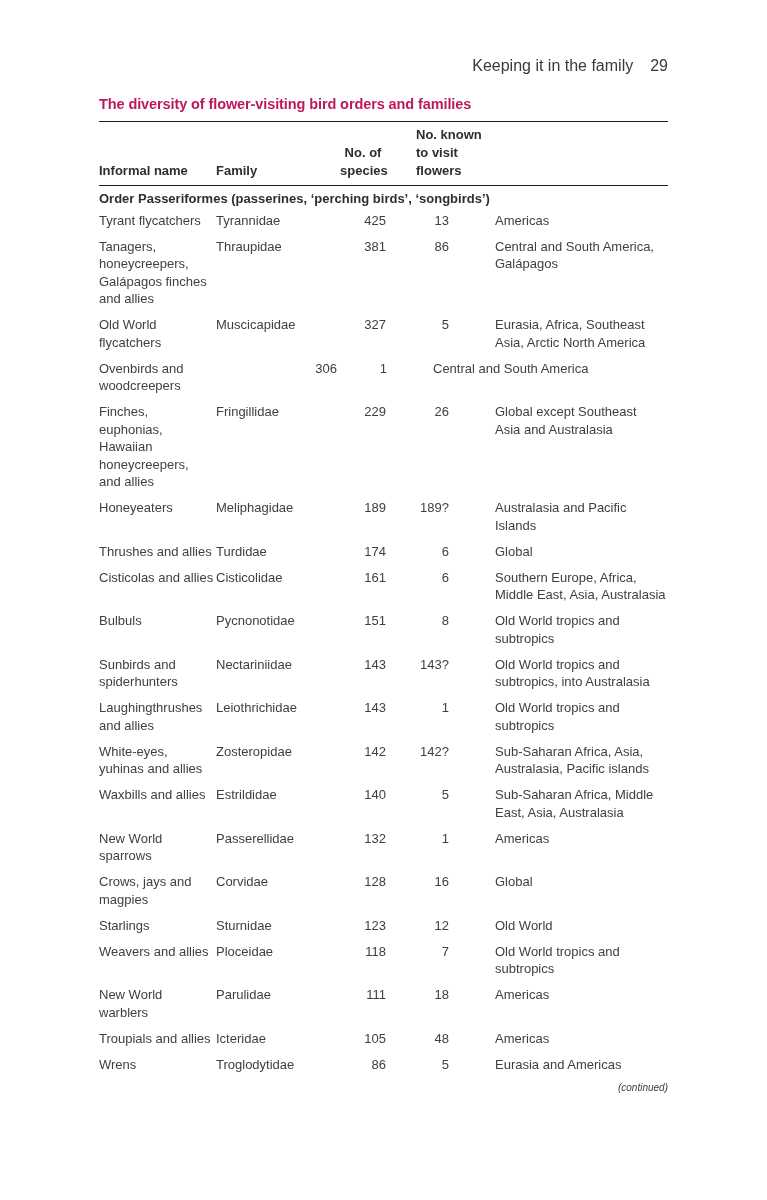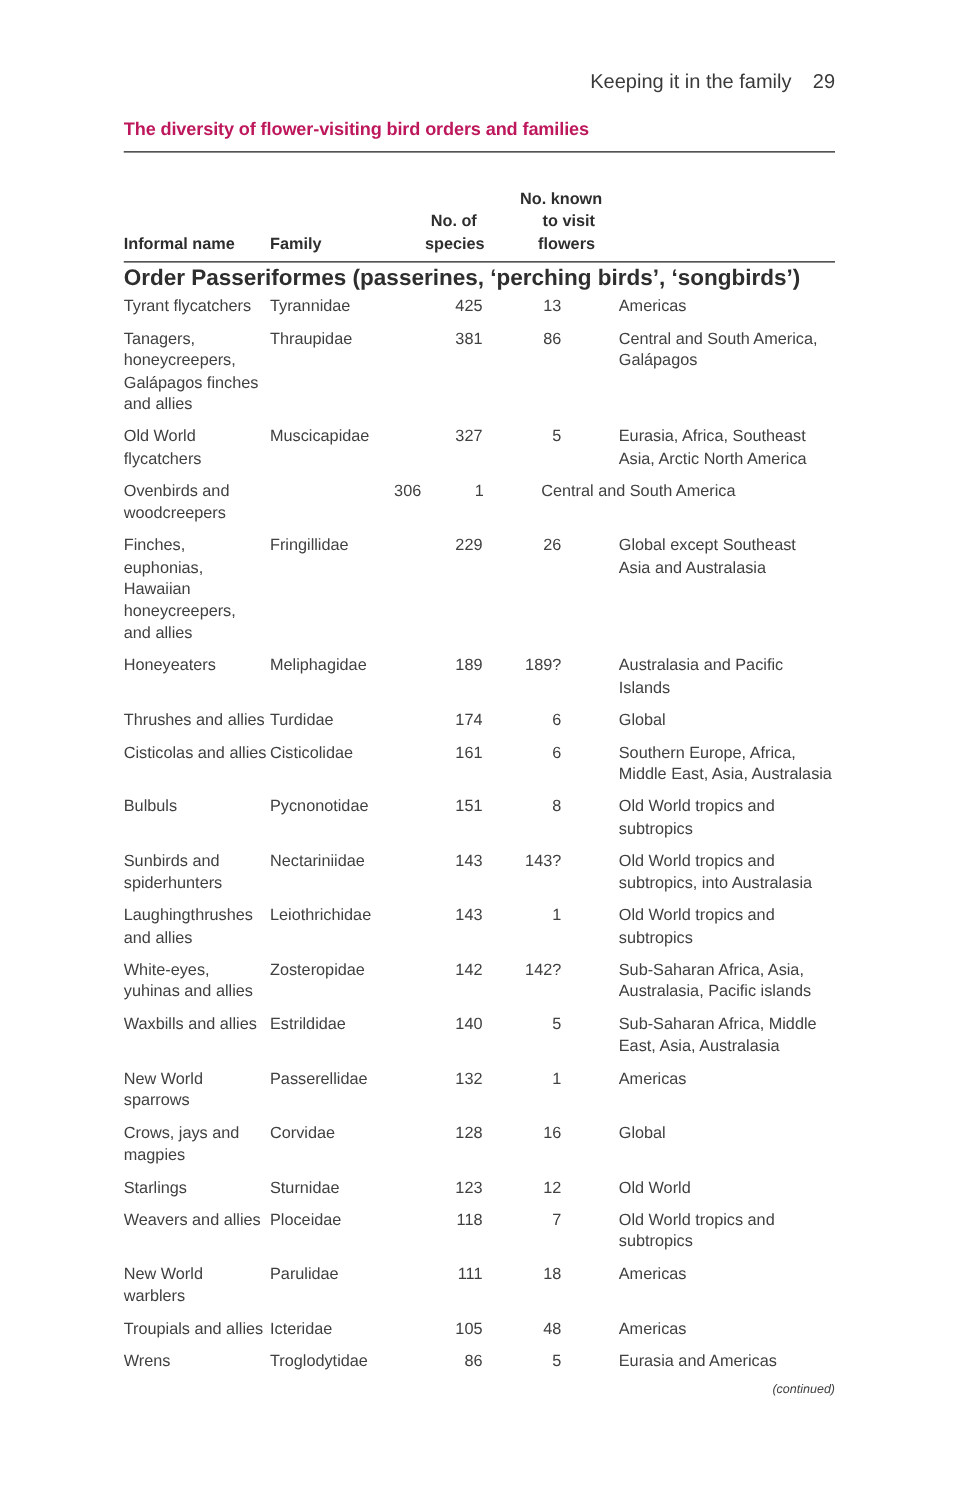--- a/index.html
+++ b/index.html
@@ -19,25 +19,25 @@
   .table-wrap { position:absolute; left:99px; top:121px; width:569px; }
   .thead {
     display:grid; grid-template-columns:117px 124px 49px 62px 217px;
     align-items:end;
     border-top:1.5px solid #1c1c1c; border-bottom:1.5px solid #1c1c1c;
     padding:4px 0 5px 0;
     font-weight:bold; color:#2e2e2e; font-size:13px; line-height:18px;
   }
   .th span { display:block; }
   .th.c3 { text-align:center; padding-right:3px; }
-  .th.c4 { text-align:right; padding-right:2px; transform:translateX(27px); white-space:pre;margin-top:24px; }
+  .th.c4 { text-align:left; padding-right:2px; transform:translateX(27px); white-space:pre; }
   .th.c5 { padding-left:44px; }
   .section-row {
     padding-top:4px; margin-bottom:4px;
-    font-weight:bold; color:#2e2e2e; font-size:18px; line-height:17.5px;
+    font-weight:bold; color:#2e2e2e; font-size:13px; line-height:17.5px;
   }
   .tbody { }
   .tr {
     display:grid; grid-template-columns:117px 124px 49px 62px 217px;
     margin-bottom:8.5px;
     font-size:13px; line-height:17.5px; color:#404040;
   }
   .td { white-space:pre; }
   .td.c3 { text-align:right; padding-right:3px; }
   .td.c4 { text-align:right; padding-right:2px; }

